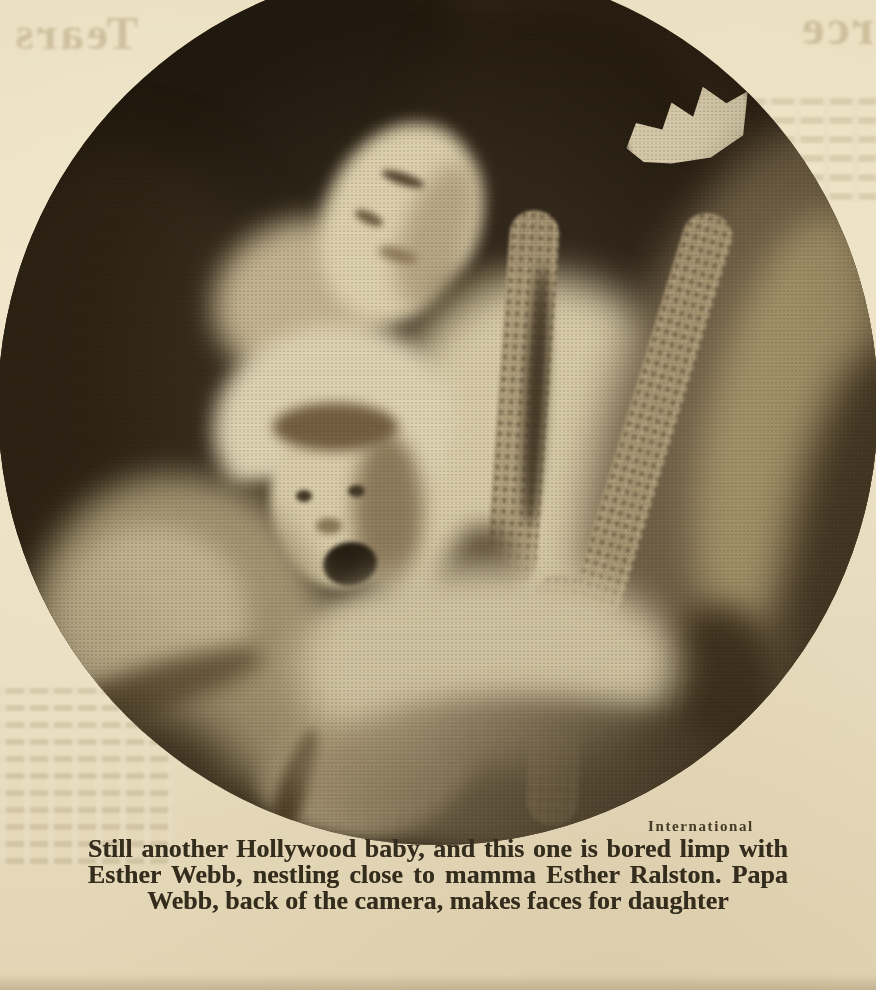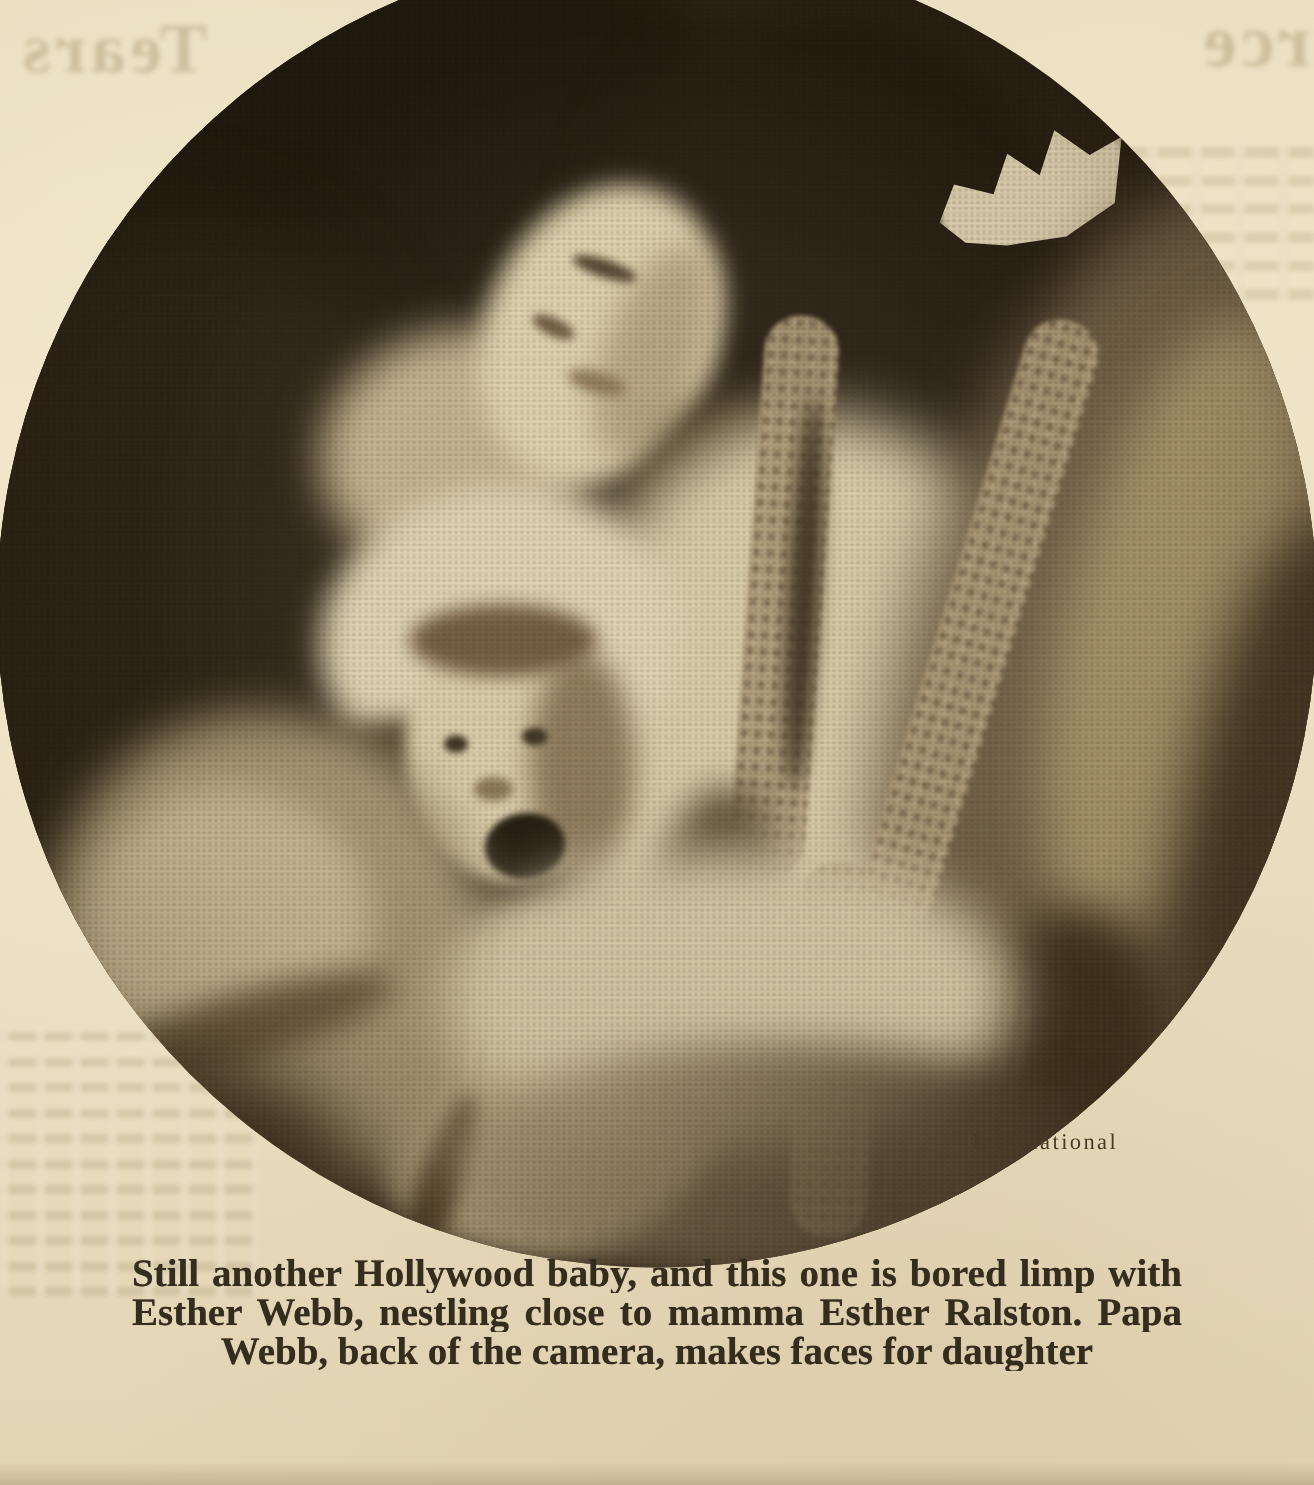--- a/index.html
+++ b/index.html
@@ -38,21 +38,21 @@
       radial-gradient(rgba(228,218,188,.55) 1px, transparent 2px);
     background-size:9px 11px,13px 9px;border-radius:24px;filter:blur(1.5px);}
   .grain{position:absolute;inset:0;border-radius:50%;opacity:.75;
     background-image:
       radial-gradient(rgba(22,16,8,.13) 1px, transparent 1.5px),
       repeating-linear-gradient(0deg, rgba(0,0,0,.05) 0 1px, transparent 1px 3px);
     background-size:4px 4px,100% 3px;}
   .vig{position:absolute;inset:0;border-radius:50%;
     background:radial-gradient(circle at 50% 46%, rgba(255,246,222,.05) 30%, rgba(26,19,9,0) 55%, rgba(26,19,9,.2) 84%, rgba(18,13,6,.42) 100%);}
   
-  .credit{position:absolute;left:648px;top:754px;font-size:15px;font-weight:normal;
+  .credit{position:absolute;left:648px;top:818px;font-size:15px;font-weight:bold;
     color:#463b27;letter-spacing:1.6px;}
   
   .caption{position:absolute;left:88px;top:836px;width:700px;font-weight:bold;
     font-size:26px;line-height:26px;color:#342c1c;
     text-shadow:0 0 .5px rgba(52,44,28,.6);}
   .cap-line{height:26px;overflow:hidden;}
   .just{text-align:justify;text-align-last:justify;}
   .center{text-align:center;text-align-last:center;}
 </style>
 </head>

